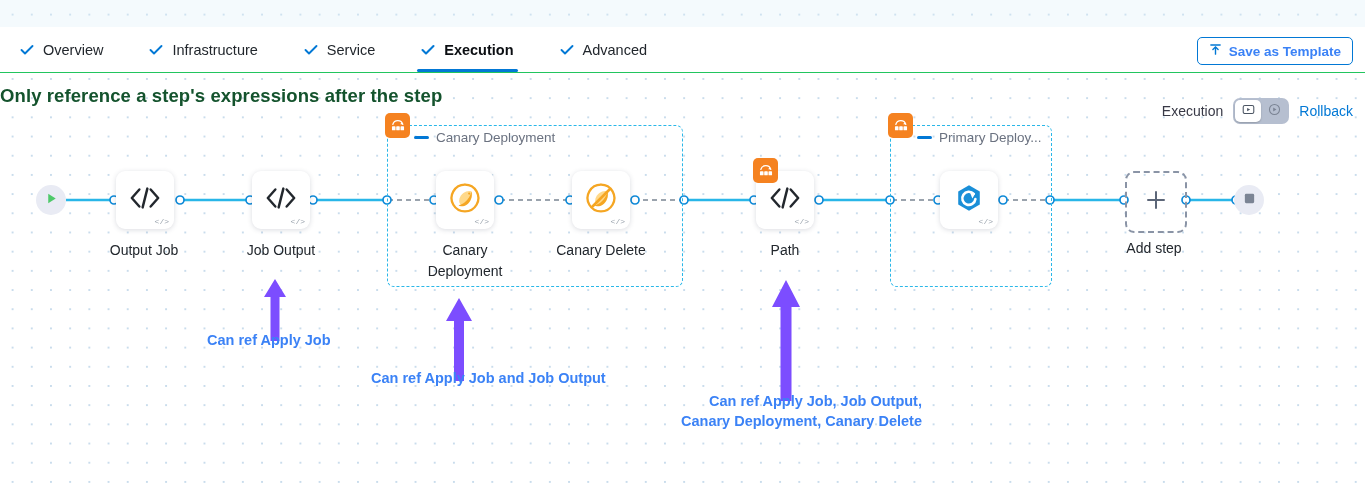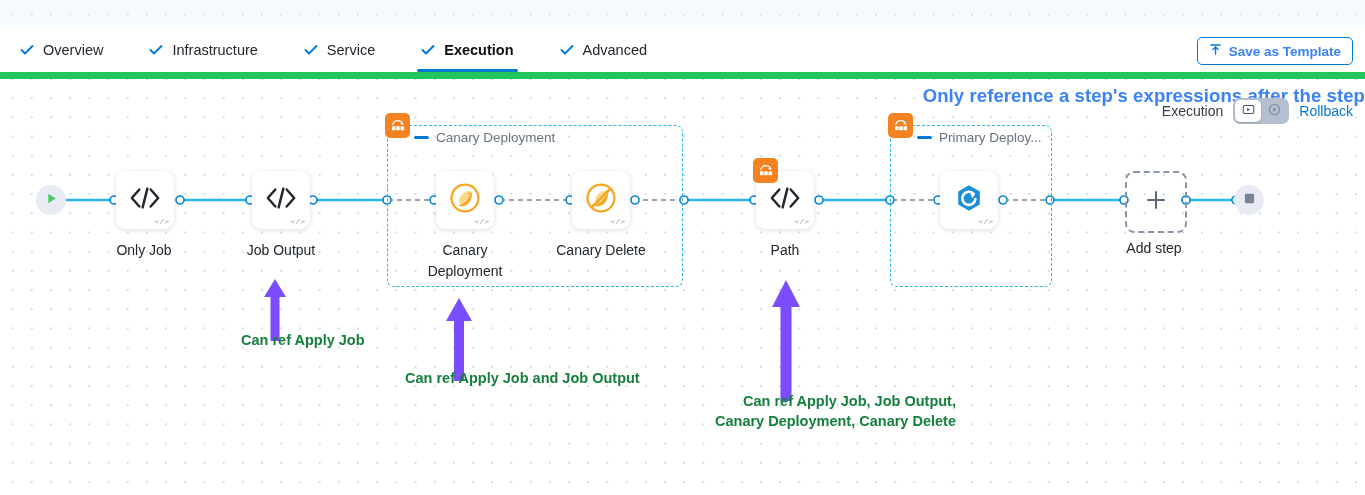--- a/index.html
+++ b/index.html
@@ -20,21 +20,21 @@
   #topstrip{
     position:absolute;left:0;top:0;width:1365px;height:27px;
     background-color:#f4fafd;
     background-image:radial-gradient(circle, #cfe2f0 1px, transparent 1.1px);
     background-size:19.2px 19.2px;
     background-position:3px 5px;
   }
   
   #tabbar{
     position:absolute;left:0;top:27px;width:1365px;height:45px;
-    background:#ffffff;border-bottom:7px solid #22c55e;
+    background:#ffffff;border-bottom:1px solid #22c55e;
     display:flex;align-items:center;z-index:30;
   }
   .tab{
     display:flex;align-items:center;gap:9px;height:45px;
     padding:0 0 0 0;margin-left:20px;margin-right:26px;
     font-size:14.5px;color:#22272d;cursor:pointer;position:relative;
   }
   .tab.active{font-weight:bold;color:#0b0e12;}
   .tab.active:after{
     content:"";position:absolute;left:-4px;right:-4px;bottom:0;height:3px;
@@ -43,22 +43,22 @@
   .tab .chk{display:block;width:14px;height:14px;}
   #savetpl{
     position:absolute;right:12px;top:37px;height:26px;
     display:flex;align-items:center;gap:7px;
     border:1px solid #0278d5;border-radius:5px;
     color:#3b82f6;background:#fff;font-size:13.5px;font-weight:bold;
     padding:0 11px;cursor:pointer;z-index:31;
   }
   
   #headline{
-    position:absolute;left:0;top:85px;width:1365px;text-align:right;
-    font-size:18.5px;font-weight:bold;color:#3b82f6;letter-spacing:.1px;
+    position:absolute;left:0;top:85px;width:1365px;text-align:left;
+    font-size:18.5px;font-weight:bold;color:#14532d;letter-spacing:.1px;
     z-index:20;
   }
   
   #exectoggle{
     position:absolute;right:12px;top:98px;display:flex;align-items:center;gap:10px;z-index:20;
   }
   #exectoggle .lbl{font-size:14px;color:#383946;}
   #exectoggle .link{font-size:14px;color:#0278d5;cursor:pointer;}
   .switch{
     display:flex;align-items:center;background:#b6bfd0;border-radius:7px;
@@ -105,22 +105,22 @@
     position:absolute;width:58px;height:58px;border-radius:9px;
     border:2px dashed #8a94a6;display:flex;align-items:center;justify-content:center;
     cursor:pointer;background:transparent;
   }
   .endcap{
     position:absolute;width:30px;height:30px;border-radius:50%;
     background:#e9ebf4;display:flex;align-items:center;justify-content:center;cursor:pointer;
   }
   
   .anno{
-    position:absolute;font-size:14.5px;font-weight:bold;color:#15803d;
-    line-height:20px;z-index:22;white-space:pre-line;margin-left:34px;
+    position:absolute;font-size:14.5px;font-weight:bold;color:#3b82f6;
+    line-height:20px;z-index:22;white-space:pre-line;
   }
   .arrow{position:absolute;z-index:21;}
 </style>
 </head>
 <body>
 
 <div id="topstrip"></div>
 <div id="canvas"></div>
 
 <div id="tabbar">
@@ -286,21 +286,21 @@
   <div class="node" style="left:116px;top:144px;">
     <span>
       <svg width="32" height="26" viewBox="0 0 34 26">
         <path d="M11 4 L3 13 L11 22" fill="none" stroke="#22272d" stroke-width="2.6" stroke-linecap="round" stroke-linejoin="round"></path>
         <path d="M23 4 L31 13 L23 22" fill="none" stroke="#22272d" stroke-width="2.6" stroke-linecap="round" stroke-linejoin="round"></path>
         <path d="M19.5 3 L14.5 23" fill="none" stroke="#22272d" stroke-width="2.6" stroke-linecap="round"></path>
       </svg>
     </span>
     <span class="mini">&lt;/&gt;</span>
   </div>
-  <div class="nlabel" style="left:84px;top:213px;">Only Job</div>
+  <div class="nlabel" style="left:84px;top:213px;">Output Job</div>
 
   <div class="node" style="left:252px;top:144px;">
     <span>
       <svg width="32" height="26" viewBox="0 0 34 26">
         <path d="M11 4 L3 13 L11 22" fill="none" stroke="#22272d" stroke-width="2.6" stroke-linecap="round" stroke-linejoin="round"></path>
         <path d="M23 4 L31 13 L23 22" fill="none" stroke="#22272d" stroke-width="2.6" stroke-linecap="round" stroke-linejoin="round"></path>
         <path d="M19.5 3 L14.5 23" fill="none" stroke="#22272d" stroke-width="2.6" stroke-linecap="round"></path>
       </svg>
     </span>
     <span class="mini">&lt;/&gt;</span>

